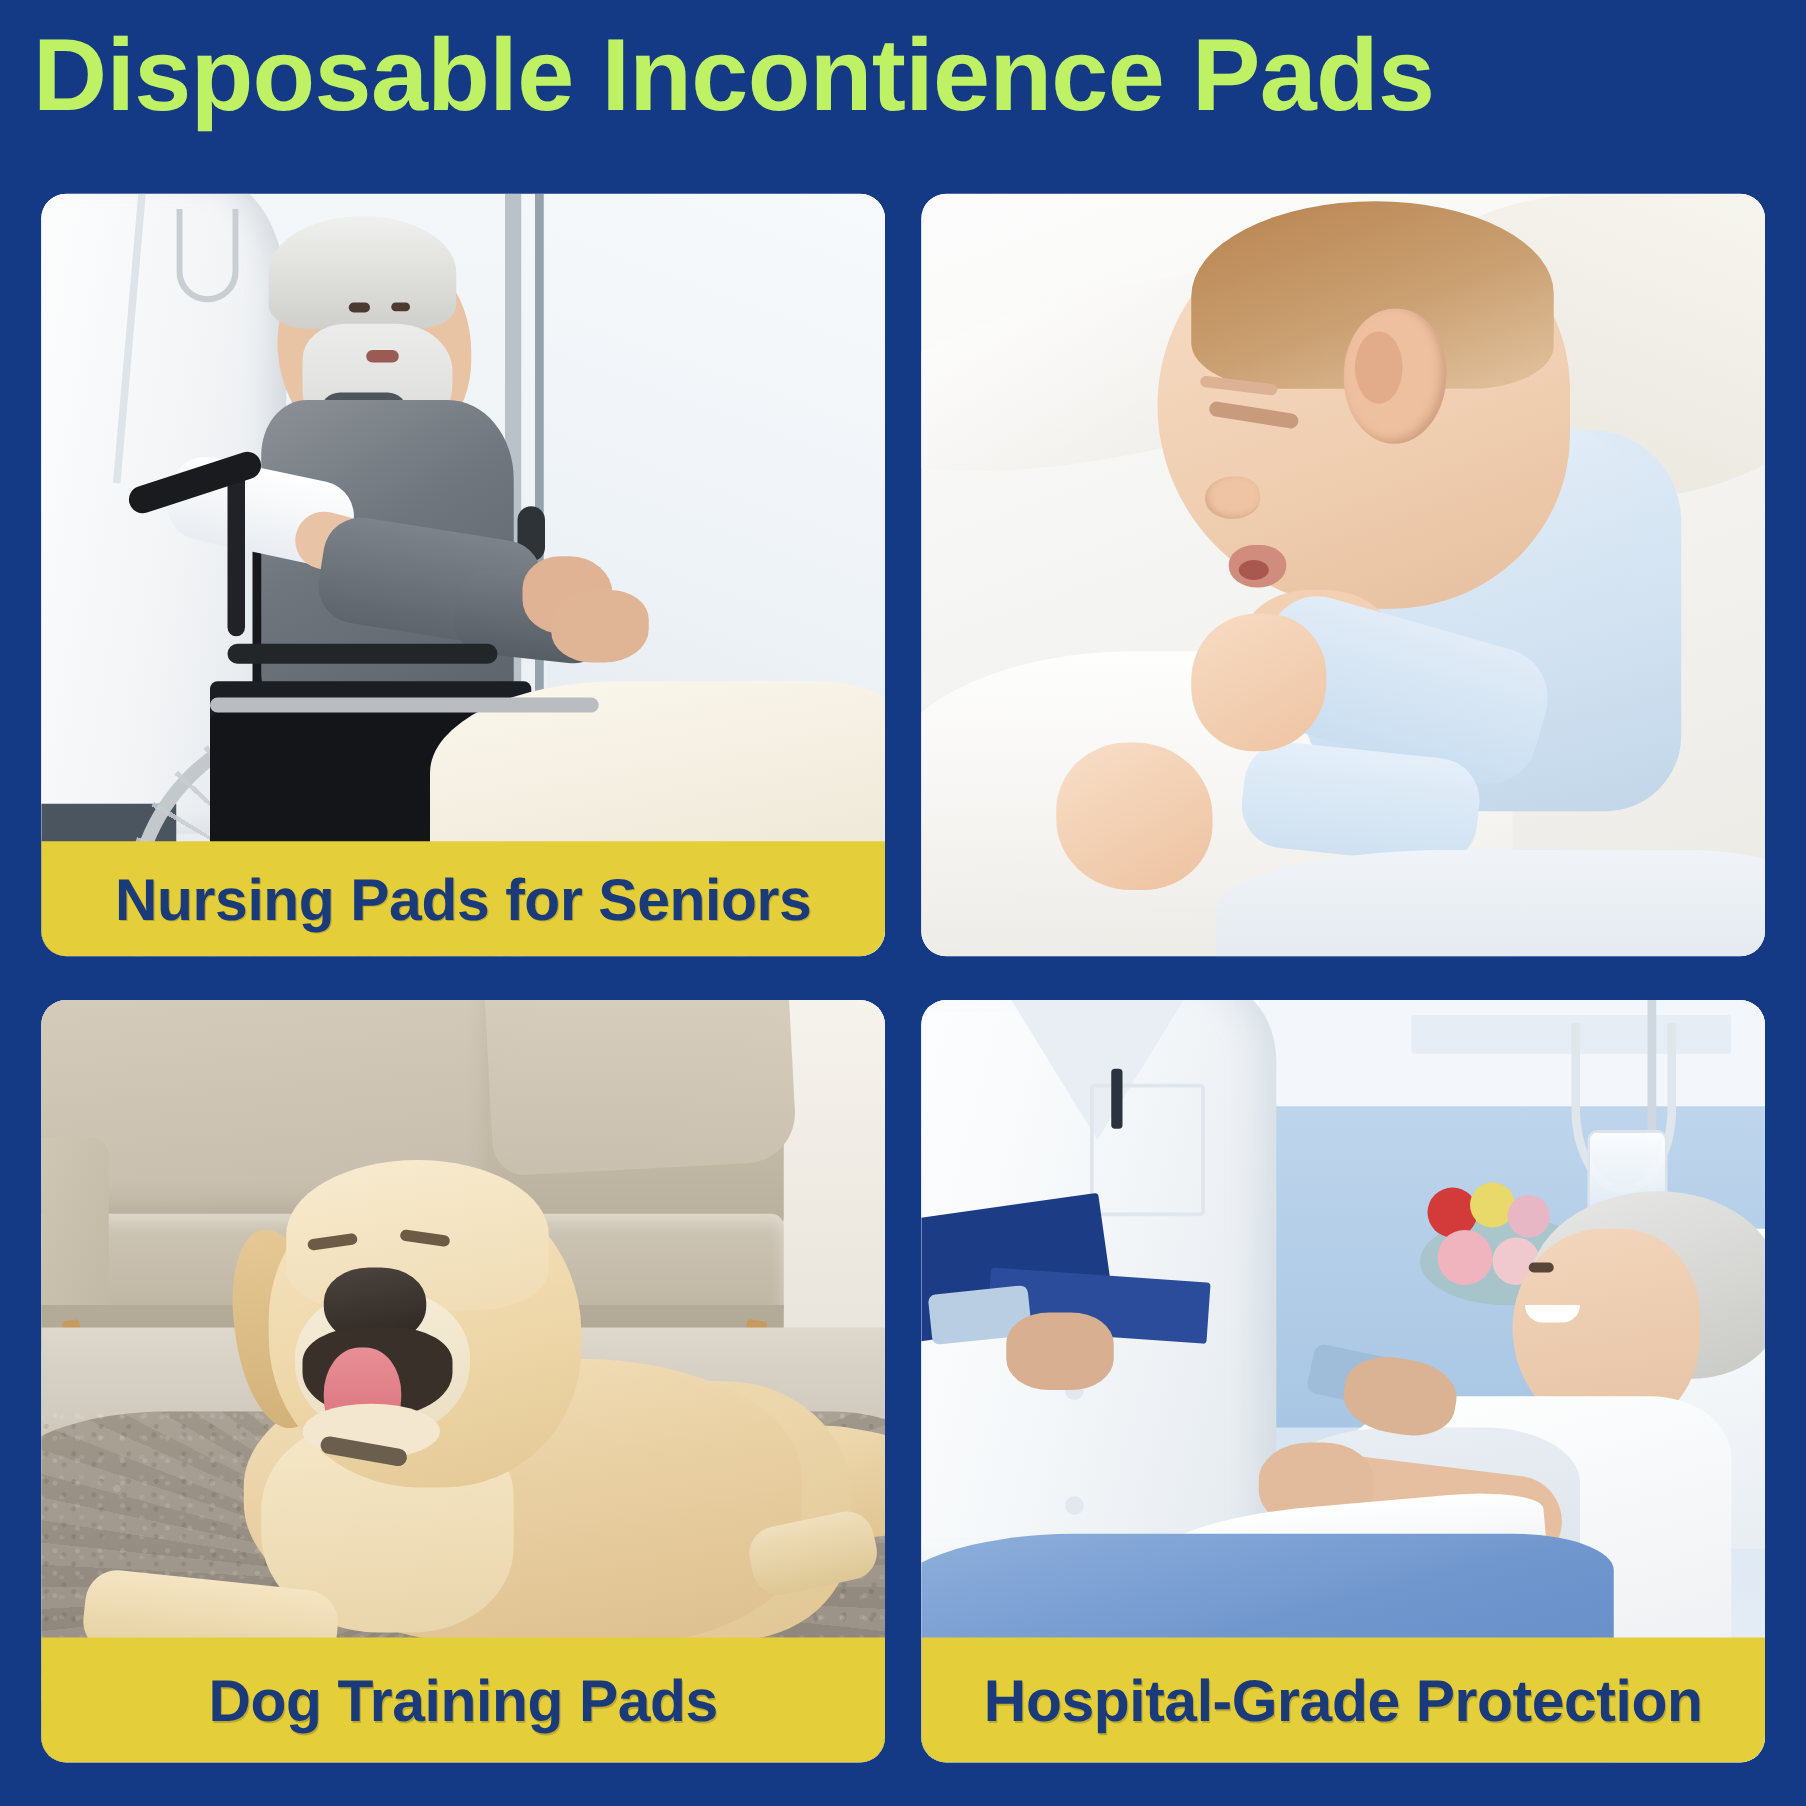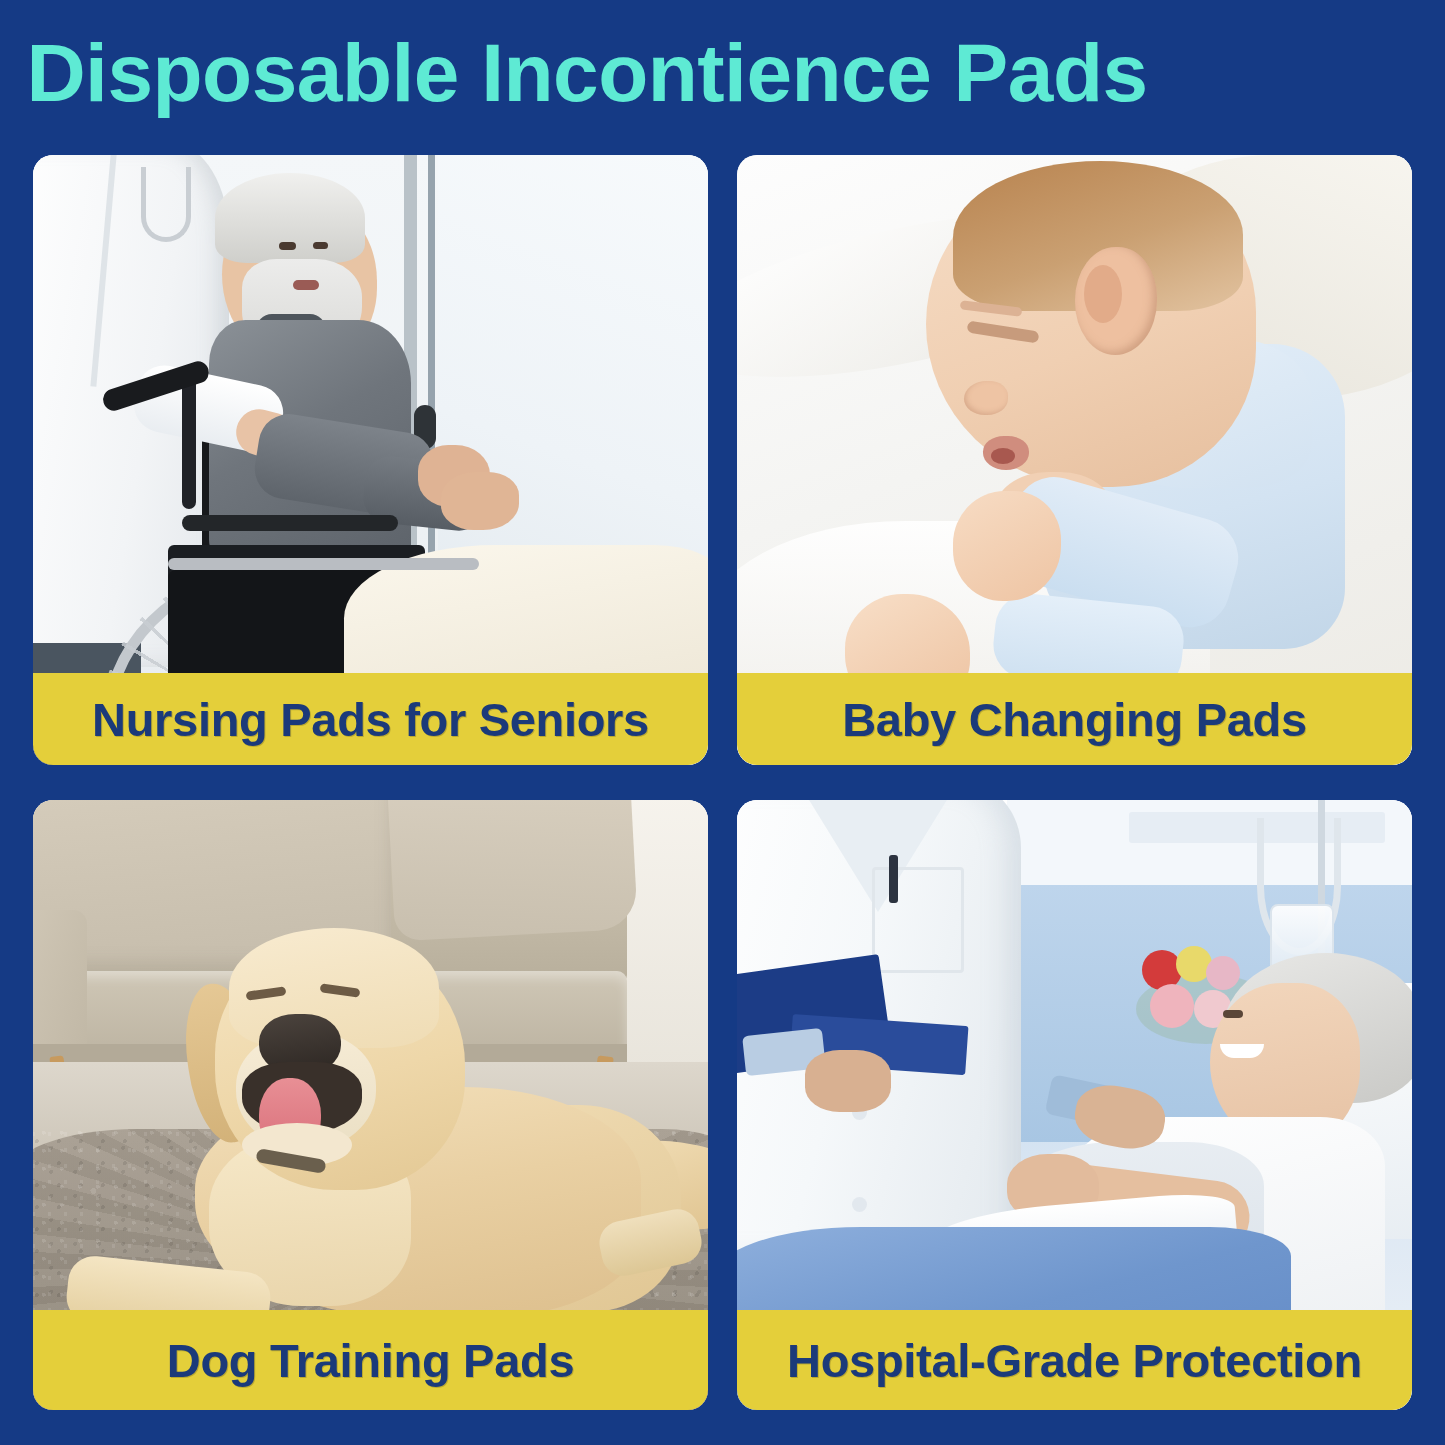--- a/index.html
+++ b/index.html
@@ -5,23 +5,23 @@
   html,body{margin:0;padding:0;}
   body{
     width:1445px;height:1445px;
     background:#153A85;
     font-family:"Liberation Sans", sans-serif;
     overflow:hidden;
     position:relative;
   }
   
   .title{
-    position:absolute;left:0;top:32px;width:1174px;
+    position:absolute;left:0;top:20px;width:1174px;
     text-align:center;
-    color:#5eead4;
+    color:#bef264;
     font-size:82px;
     font-weight:bold;
     letter-spacing:-0.5px;
     line-height:1.0;
     white-space:nowrap;
   }
   
   .grid{
     position:absolute;left:33px;top:155px;
     width:1379px;height:1255px;
@@ -336,21 +336,20 @@
       <div class="nose"></div>
         <div class="mouth"></div>
         <div class="mouth-in"></div>
       <div class="chin"></div>
       <div class="arm"></div>
         <div class="arm2"></div>
       <div class="fist1"></div>
         <div class="fist2"></div>
       <div class="blanket-b"></div>
     </div>
-    <div class="caption">Baby Changing Pads</div>
   </div>
 
   <div class="card card-4">
     <div class="photo p4">
       <div class="wallr"></div>
       <div class="sofa-back"></div>
         <div class="cush1"></div>
         <div class="cush2"></div>
       <div class="seat"></div>
         <div class="armrest"></div>

